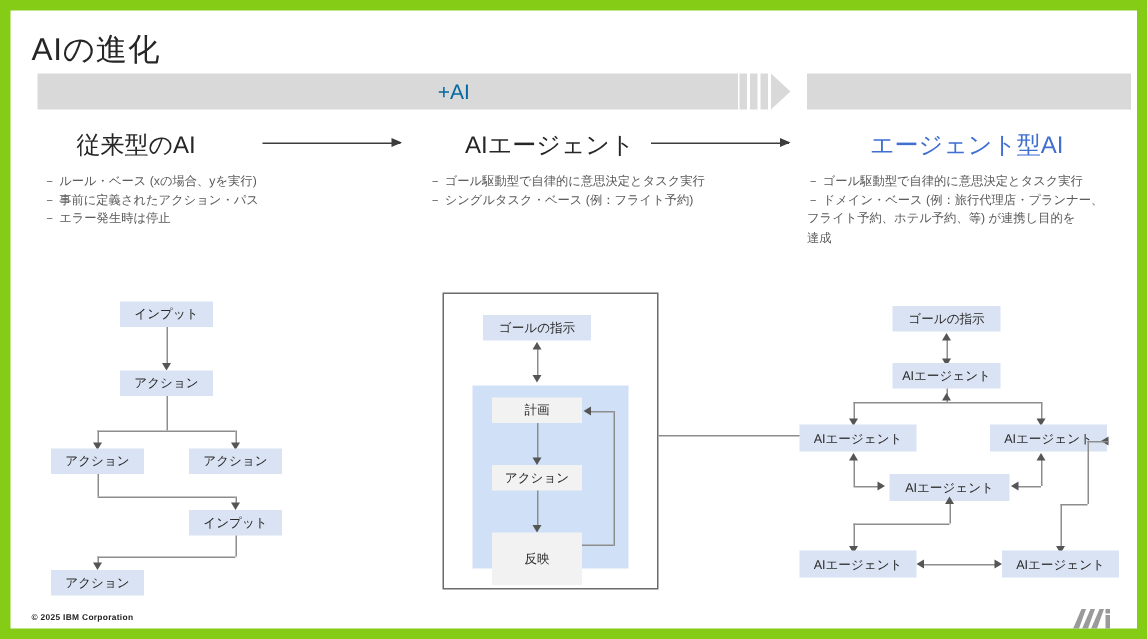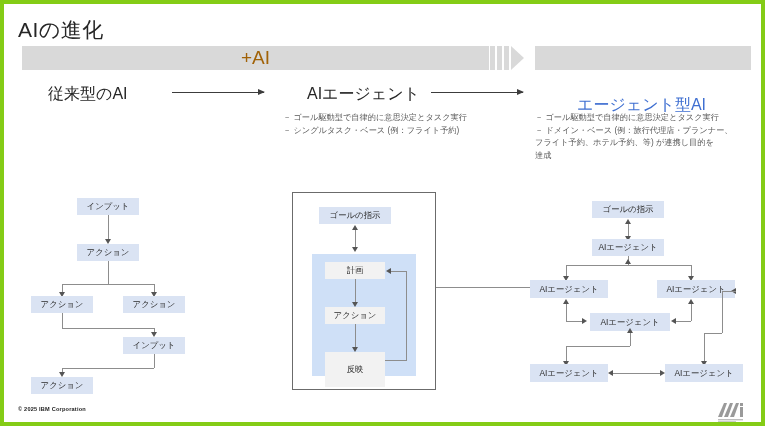--- a/index.html
+++ b/index.html
@@ -1,34 +1,34 @@
 <!DOCTYPE html>
 <html><head>
 <meta charset="utf-8">
 <style>
   html,body{margin:0;padding:0;background:#fff;}
   body{font-family:"Liberation Sans","DejaVu Sans",sans-serif;}
-  .slide{position:relative;width:765px;height:426px;background:#ffffff;border:4px solid #84cc16;box-sizing:border-box;overflow:hidden;}
+  .slide{position:relative;width:765px;height:426px;background:#ffffff;border:7px solid #84cc16;box-sizing:border-box;overflow:hidden;}
 
   
   .title{position:absolute;left:14px;top:12px;font-size:21px;color:#262626;letter-spacing:0.5px;white-space:nowrap;}
 
   
   .band{position:absolute;left:18px;top:42px;width:729px;height:24px;}
   .band-left{position:absolute;left:0;top:0;width:467px;height:24px;background:#d9d9d9;}
   .band-right{position:absolute;left:513px;top:0;width:216px;height:24px;background:#d9d9d9;}
-  .band-left-label{position:absolute;left:0;top:0;width:467px;height:24px;line-height:24px;text-align:center;font-size:19px;color:#a16207;}
+  .band-left-label{position:absolute;left:0;top:0;width:467px;height:24px;line-height:24px;text-align:center;font-size:14px;color:#0369a1;padding-left:44px;}
   .band-right-label{position:absolute;left:513px;top:0;width:216px;height:24px;line-height:24px;text-align:center;font-size:15px;color:#3f6fd1;}
   .band-sep{position:absolute;left:468px;top:0;width:45px;height:24px;}
   .stripe{position:absolute;top:0;width:5px;height:24px;background:#d9d9d9;}
   .tri{position:absolute;left:21px;top:0;width:0;height:0;border-top:12px solid transparent;border-bottom:12px solid transparent;border-left:13px solid #d9d9d9;}
 
   
   .colhead{position:absolute;font-size:16px;color:#262626;white-space:nowrap;}
-  .colhead.blue{color:#3f6fd1;margin-top:11px;}
+  .colhead.blue{color:#3f6fd1;}
   .harrow{position:absolute;height:1px;background:#3c3c3c;}
   .harrow:after{content:"";position:absolute;right:-1px;top:-3px;width:0;height:0;border-top:3.5px solid transparent;border-bottom:3.5px solid transparent;border-left:7px solid #3c3c3c;}
 
   
   .bullets{position:absolute;font-size:8.2px;line-height:12.5px;color:#595959;white-space:pre-line;}
 
   
   .node{position:absolute;background:#dae3f3;color:#2b2b2b;font-size:8.4px;display:flex;align-items:center;justify-content:center;box-sizing:border-box;}
   .node-w{position:absolute;background:#f2f2f2;color:#2b2b2b;font-size:8.4px;display:flex;align-items:center;justify-content:center;box-sizing:border-box;}
   .ln{position:absolute;background:#8d8d8d;}
@@ -65,20 +65,23 @@
     <div class="band-right"></div>
     <div class="band-left-label">+AI</div>
   </div>
 
   <div class="colhead" style="left:44px;top:80px;">従来型のAI</div>
   <div class="harrow" style="left:168px;top:88px;width:92px;"></div>
   <div class="colhead" style="left:303px;top:80px;">AIエージェント</div>
   <div class="harrow" style="left:427px;top:88px;width:92px;"></div>
   <div class="colhead blue" style="left:573px;top:80px;">エージェント型AI</div>
 
+  <div class="bullets" style="left:22px;top:108px;width:240px;">－ ルール・ベース (xの場合、yを実行)
+－ 事前に定義されたアクション・パス
+－ エラー発生時は停止</div>
   <div class="bullets" style="left:279px;top:108px;width:245px;">－ ゴール駆動型で自律的に意思決定とタスク実行
 － シングルタスク・ベース (例：フライト予約)</div>
   <div class="bullets" style="left:531px;top:108px;width:232px;">－ ゴール駆動型で自律的に意思決定とタスク実行
 － ドメイン・ベース (例：旅行代理店・プランナー、
    フライト予約、ホテル予約、等) が連携し目的を
    達成</div>
 
   <div class="node" style="left:73px;top:194px;width:62px;height:17px;">インプット</div>
   <div class="ln v" style="left:104px;top:211px;height:26px;"></div>
   <div class="ah-down" style="left:101px;top:235px;"></div>

